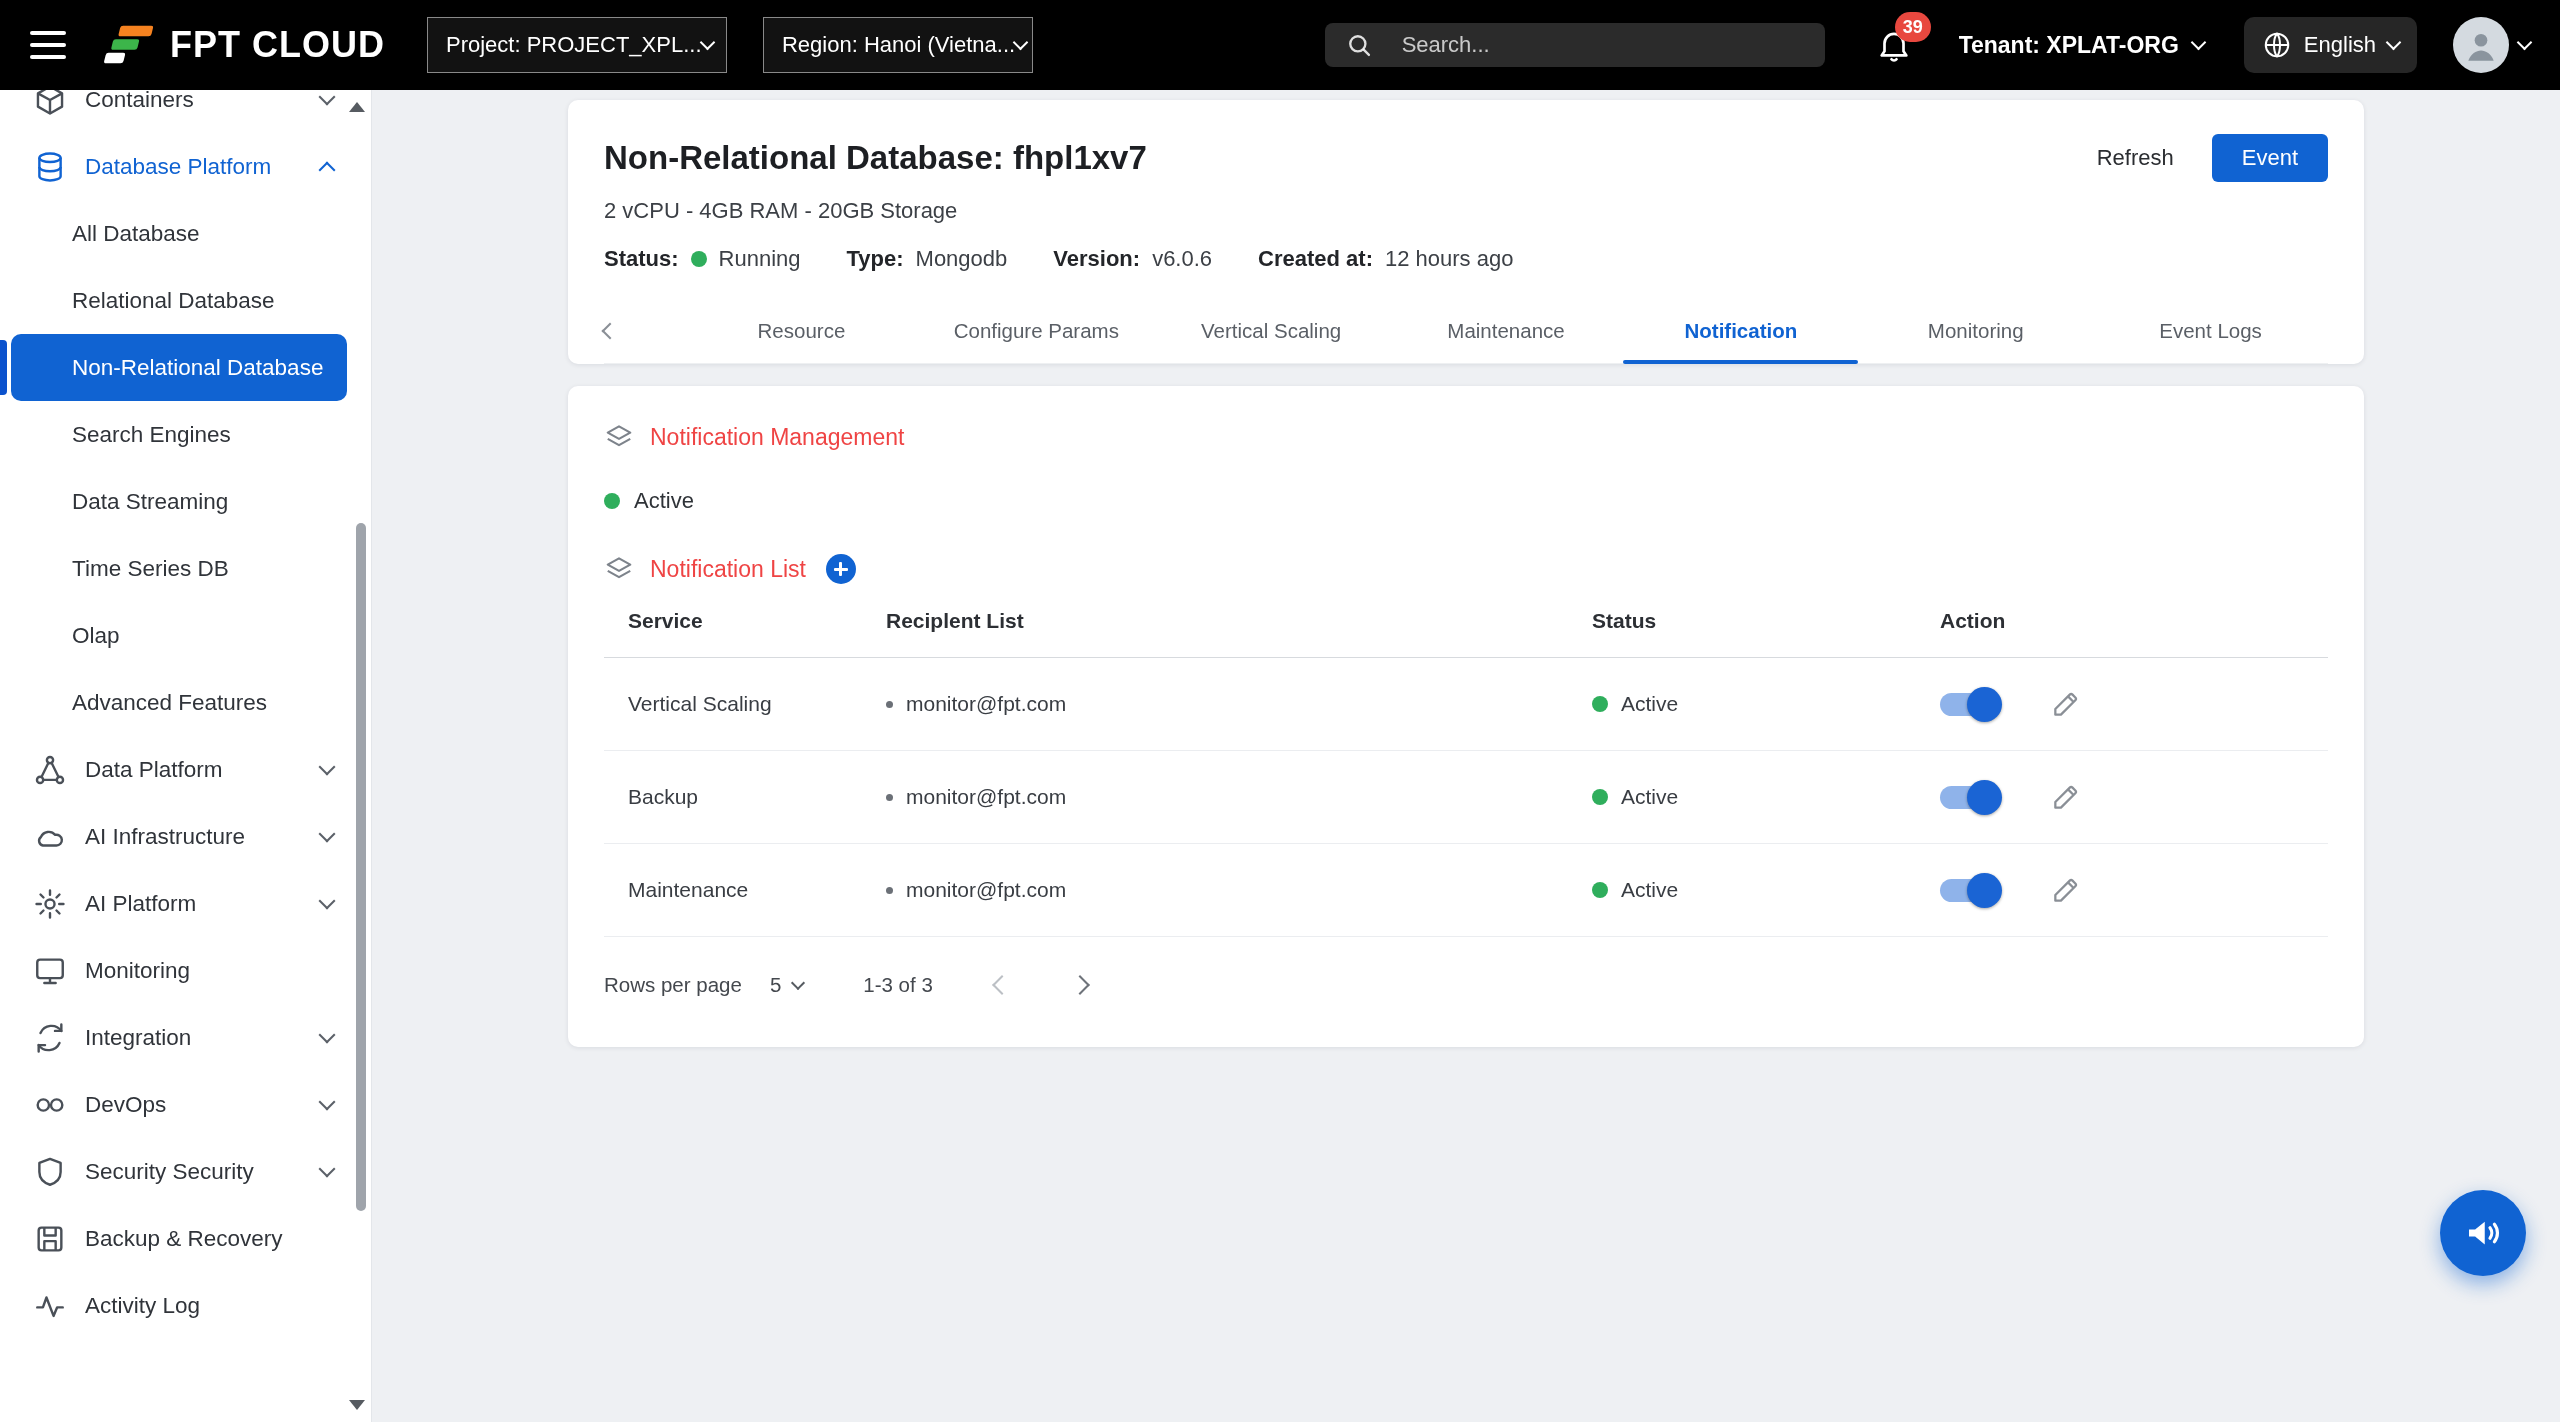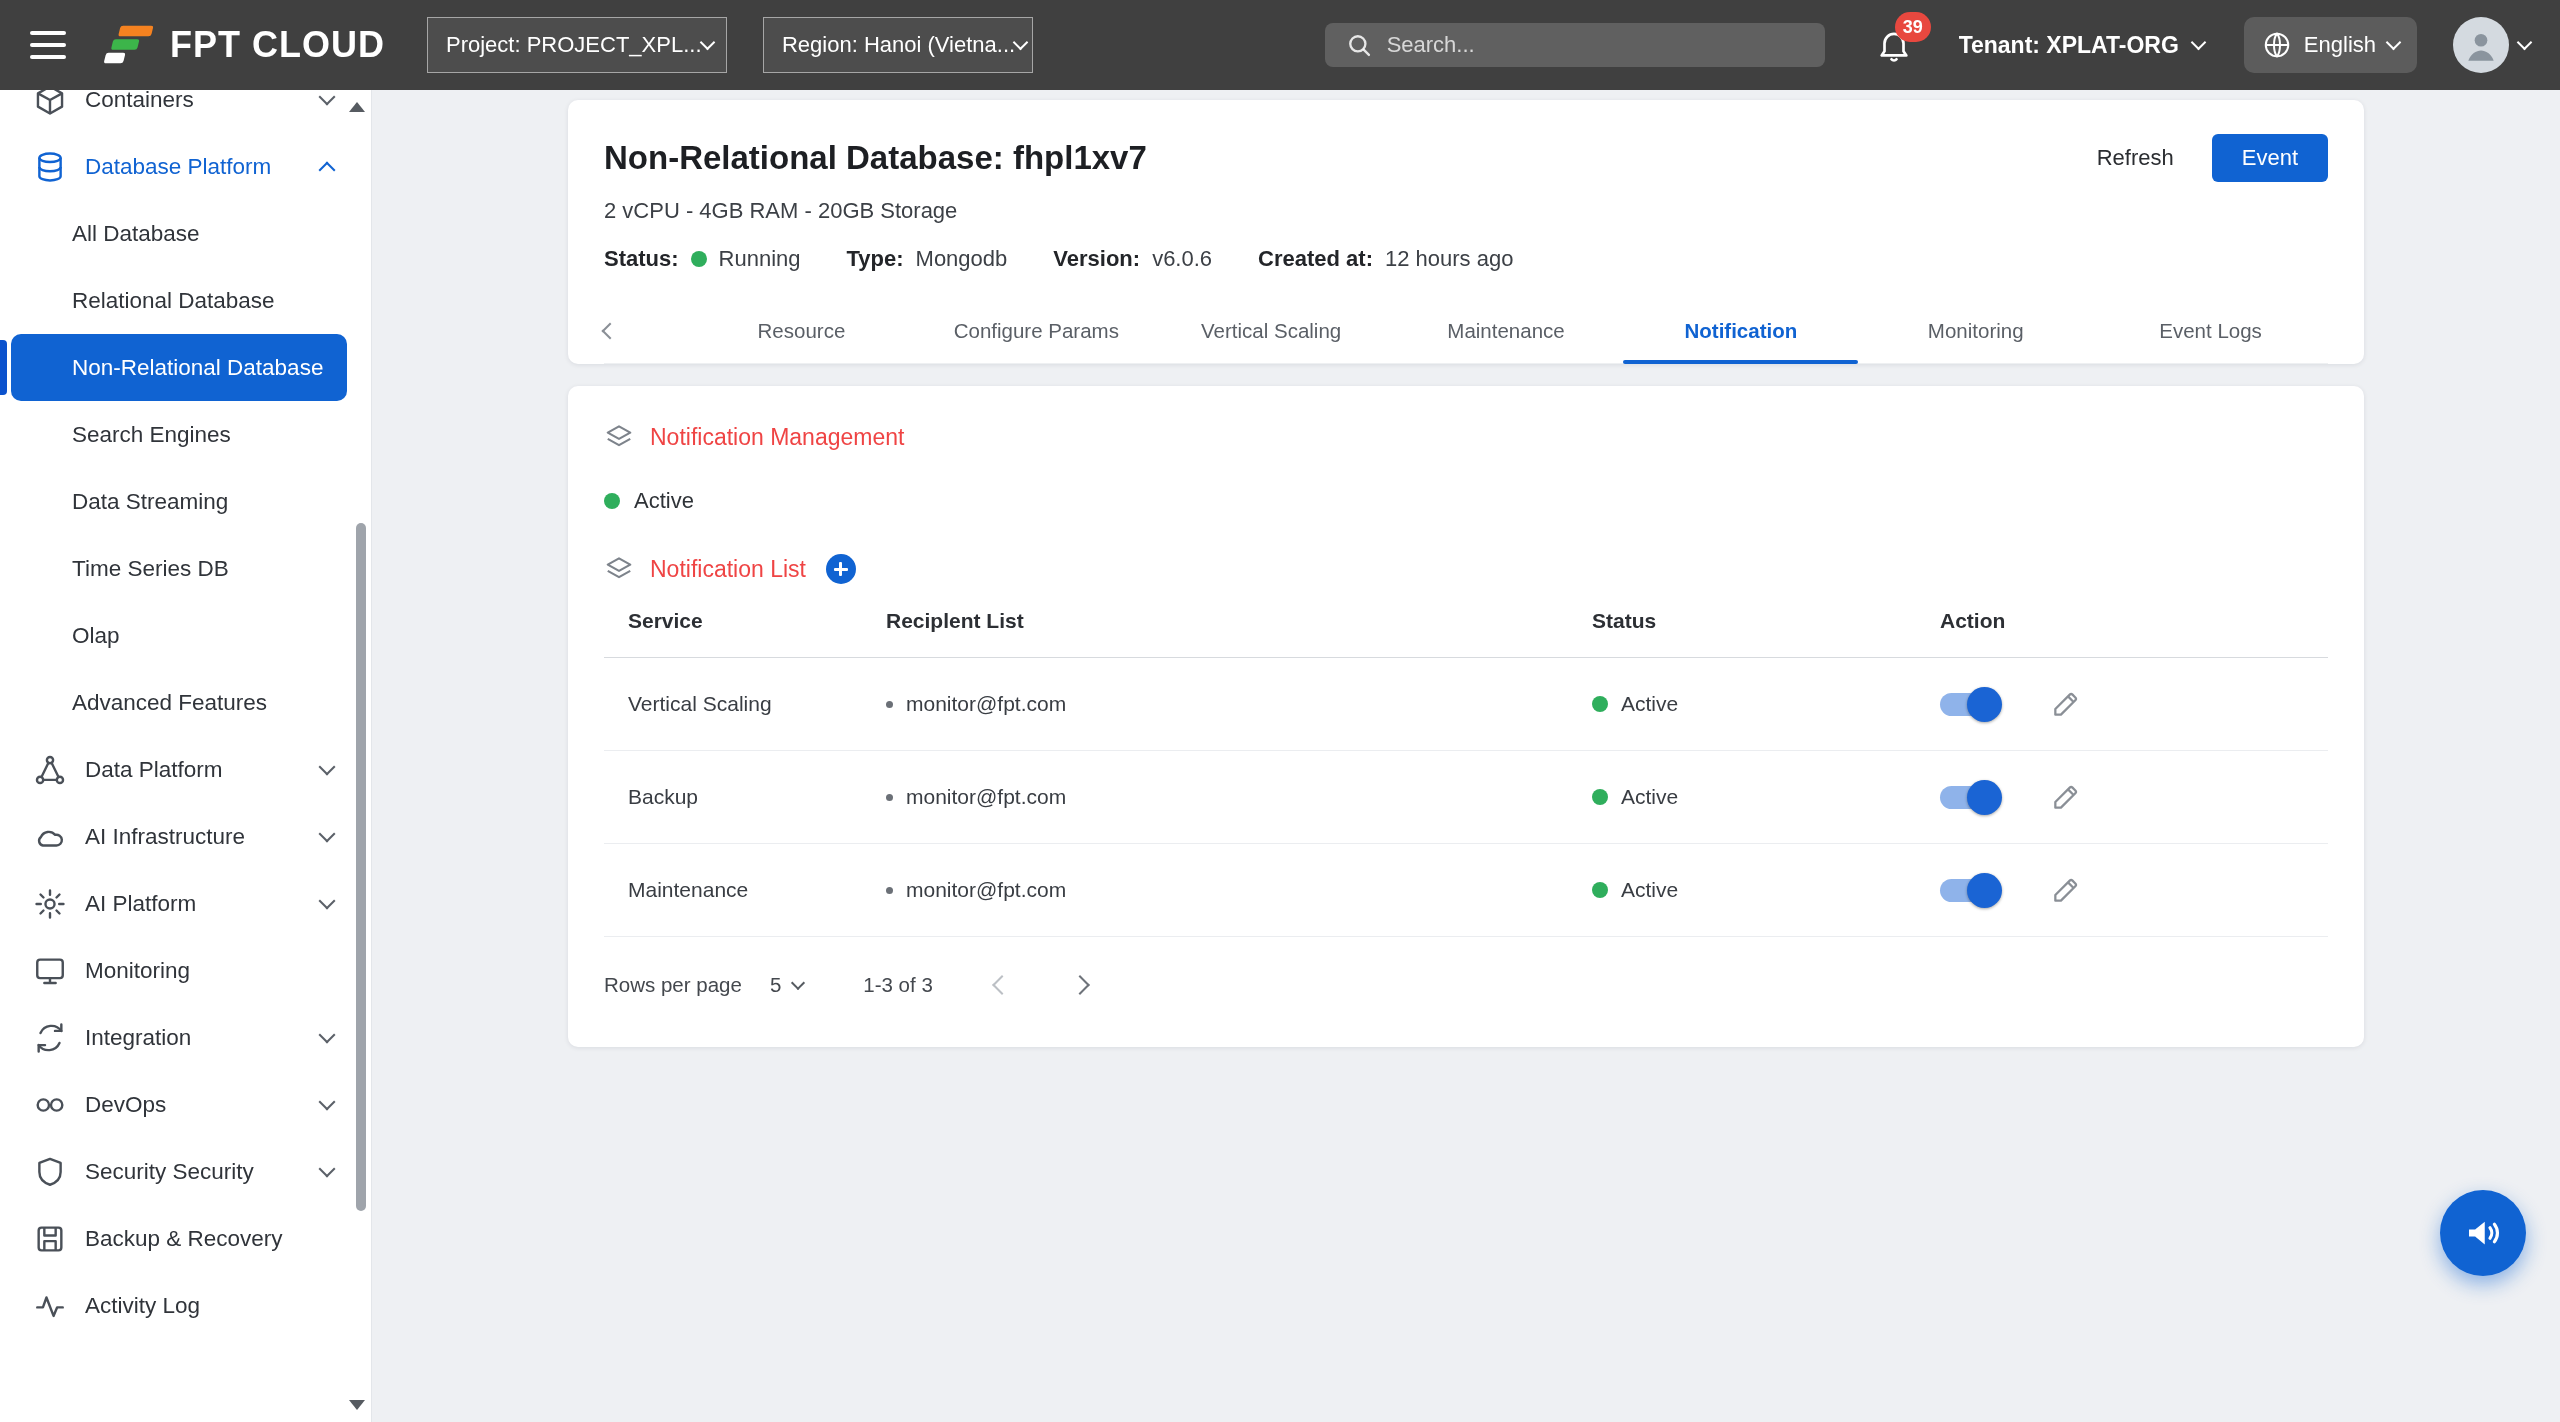--- a/index.html
+++ b/index.html
@@ -1,30 +1,30 @@
 <!DOCTYPE html>
 <html><head>
 <meta charset="utf-8">
 <style>
   *{margin:0;padding:0;box-sizing:border-box}
   html,body{width:2560px;height:1422px}
   body{font-family:"Liberation Sans",sans-serif;background:#eef0f3;overflow:hidden;color:#2b2e33}
   svg{display:block}
 
   
-  .topbar{height:90px;background:#404040;display:flex;align-items:center;padding:4px 30px;position:relative;z-index:5}
+  .topbar{height:90px;background:#000000;display:flex;align-items:center;padding:4px 30px;position:relative;z-index:5}
   .hamburger{width:36px;display:flex;flex-direction:column;gap:8px;cursor:pointer;flex:none}
   .hamburger span{height:4px;background:#fff;border-radius:2px}
   .brand{display:flex;align-items:center;gap:14px;margin-left:32px;cursor:pointer;flex:none}
   .brand-text{color:#fff;font-size:36px;font-weight:700;letter-spacing:1px;white-space:nowrap}
   .hsel{display:flex;align-items:center;justify-content:space-between;height:56px;border:1px solid rgba(255,255,255,.5);background:rgba(255,255,255,.07);border-radius:0;color:#fff;font-size:22px;padding:0 18px;cursor:pointer;white-space:nowrap;flex:none}
   .hsel.project{width:300px;margin-left:42px}
   .hsel.region{width:270px;margin-left:36px}
   .chev-w{width:11px;height:11px;border-right:2.6px solid #fff;border-bottom:2.6px solid #fff;transform:rotate(45deg);margin-top:-5px;flex:none}
-  .search{margin-left:auto;width:500px;height:44px;background:rgba(255,255,255,.17);border-radius:8px;display:flex;align-items:center;padding:0 20px;gap:14px;flex:none}
+  .search{margin-left:auto;width:500px;height:44px;background:rgba(255,255,255,.17);border-radius:8px;display:flex;align-items:center;padding:0 20px;gap:29px;flex:none}
   .search input{flex:1;background:transparent;border:none;outline:none;color:#fff;font-size:22px;font-family:inherit}
   .search input::placeholder{color:rgba(255,255,255,.75)}
   .right-cluster{display:flex;align-items:center;margin-left:50px;flex:none}
   .bell-wrap{position:relative;cursor:pointer;flex:none}
   .badge{position:absolute;top:-14px;right:-18px;background:#e8483f;color:#fff;font-size:18px;font-weight:700;min-width:36px;height:30px;border-radius:15px;display:flex;align-items:center;justify-content:center;padding:0 6px}
   .tenant{display:flex;align-items:center;gap:14px;color:#fff;font-size:23px;font-weight:700;margin-left:46px;cursor:pointer;white-space:nowrap}
   .lang{display:flex;align-items:center;gap:12px;height:56px;background:rgba(255,255,255,.15);border-radius:10px;padding:0 18px;color:#fff;font-size:22px;margin-left:40px;cursor:pointer}
   .avatar-wrap{display:flex;align-items:center;gap:10px;margin-left:36px;cursor:pointer}
   .avatar{width:56px;height:56px;border-radius:50%;background:#d4dae0;display:flex;align-items:center;justify-content:center;overflow:hidden}
 

